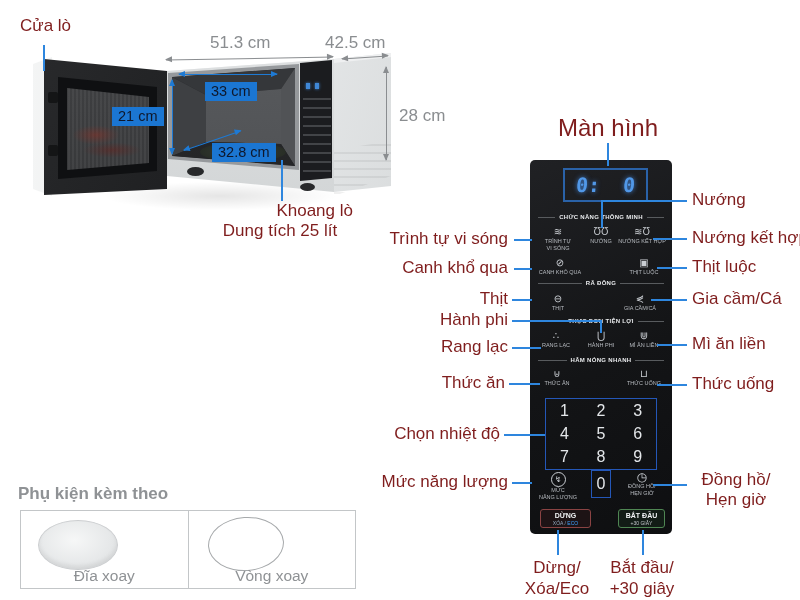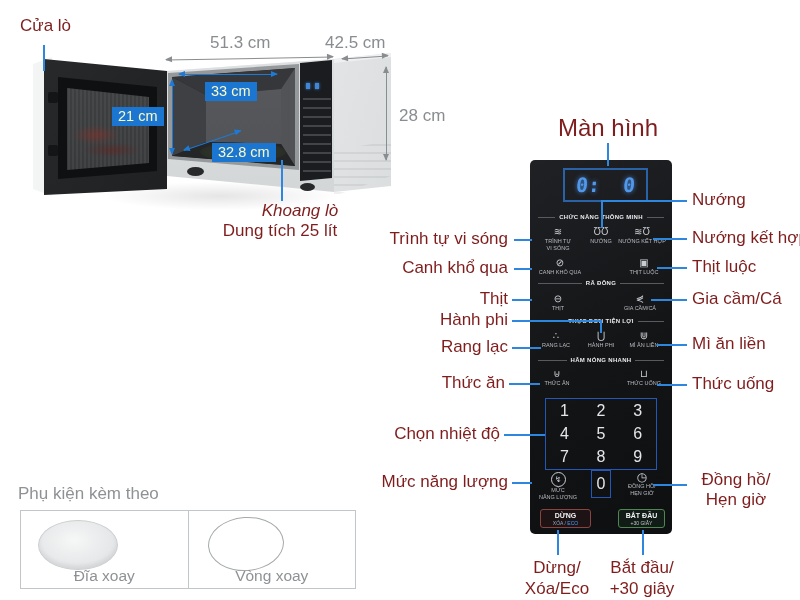--- a/index.html
+++ b/index.html
@@ -3,21 +3,21 @@
 <meta charset="utf-8">
 <style>
   html,body{margin:0;padding:0;}
   body{width:800px;height:600px;position:relative;background:#ffffff;overflow:hidden;
        font-family:"Liberation Sans",sans-serif;}
   .abs{position:absolute;}
   .facet{position:absolute;inset:0;pointer-events:none;}
   
   .glabel{position:absolute;color:#7f1d1d;font-size:17px;line-height:20px;white-space:nowrap;}
   .gdim{position:absolute;color:#8a8d90;font-size:17px;white-space:nowrap;}
-  .bluetag{position:absolute;background:#1b76d2;color:#fef9c3;font-size:14.5px;
+  .bluetag{position:absolute;background:#1b76d2;color:#0f172a;font-size:14.5px;
            height:19px;line-height:19px;padding:0 6px;white-space:nowrap;}
   
   .dimh{position:absolute;height:0;border-top:1.5px solid #8a8d90;}
   .dimh::before{content:"";position:absolute;left:-1px;top:-4.3px;
     border-top:3.5px solid transparent;border-bottom:3.5px solid transparent;border-right:7px solid #8a8d90;}
   .dimh::after{content:"";position:absolute;right:-1px;top:-4.3px;
     border-top:3.5px solid transparent;border-bottom:3.5px solid transparent;border-left:7px solid #8a8d90;}
   .dimv{position:absolute;width:0;border-left:1.5px solid #8a8d90;}
   .dimv::before{content:"";position:absolute;top:-1px;left:-4.3px;
     border-left:3.5px solid transparent;border-right:3.5px solid transparent;border-bottom:7px solid #8a8d90;}
@@ -129,21 +129,21 @@
 
 <div class="dimh blue" style="left:179px;top:74px;width:98px;"></div>
 <div class="dimv blue" style="left:172px;top:80px;height:74px;"></div>
 <div class="dimh blue" style="left:184px;top:150px;width:60px;transform:rotate(-19deg);transform-origin:left center;"></div>
 <div class="bluetag" style="left:205px;top:82px;">33 cm</div>
 <div class="bluetag" style="left:112px;top:107px;">21 cm</div>
 <div class="bluetag" style="left:212px;top:143px;text-align:center;">32.8 cm</div>
 
 <div class="glabel" style="left:20px;top:16px;">Cửa lò</div>
 <div class="clv" style="left:43px;top:45px;height:26px;"></div>
-<div class="glabel" style="left:220px;top:201px;width:160px;text-align:center;font-style:italic;">Khoang lò</div>
+<div class="glabel" style="left:193px;top:201px;width:160px;text-align:right;">Khoang lò</div>
 <div class="glabel" style="left:200px;top:221px;width:160px;text-align:center;">Dung tích 25 lít</div>
 <div class="clv" style="left:281px;top:160px;height:41px;"></div>
 
 <div id="panel">
   <div id="display">
     <span>0:</span>
     <span>0</span>
   </div>
 
   <div class="sec" style="top:54px;">CHỨC NĂNG THÔNG MINH</div>
@@ -283,21 +283,21 @@
 <div class="clv" style="left:642px;top:530px;height:25px;"></div>
 <div class="glabel" style="left:512px;top:557px;width:90px;text-align:center;line-height:21px;">
   <div>Dừng/</div>
   <div>Xóa/Eco</div>
 </div>
 <div class="glabel" style="left:597px;top:557px;width:90px;text-align:center;line-height:21px;">
   <div>Bắt đầu/</div>
   <div>+30 giây</div>
 </div>
 
-<div class="glabel" style="left:18px;top:484px;color:#8f9295;">Phụ kiện kèm theo</div>
+<div class="glabel" style="left:18px;top:484px;color:#8f9295;font-weight:bold;">Phụ kiện kèm theo</div>
 <div id="acc-table">
   <div class="acc-cell">
     <div class="abs" style="left:17px;top:9px;width:78px;height:48px;border-radius:50%;border:1px solid #ccced0;
                 background:radial-gradient(ellipse at 45% 40%,#f6f7f7 0%,#e6e8e9 60%,#d9dbdc 100%);
                 box-shadow:inset 0 -3px 4px rgba(0,0,0,.07);"></div>
     <div class="acc-label">Đĩa xoay</div>
   </div>
   <div class="acc-cell">
     <div class="abs" style="left:19px;top:6px;width:74px;height:52px;border:1.6px solid #a6a9ab;border-radius:50%;transform:rotate(-4deg);"></div>
     <div class="acc-label">Vòng xoay</div>

